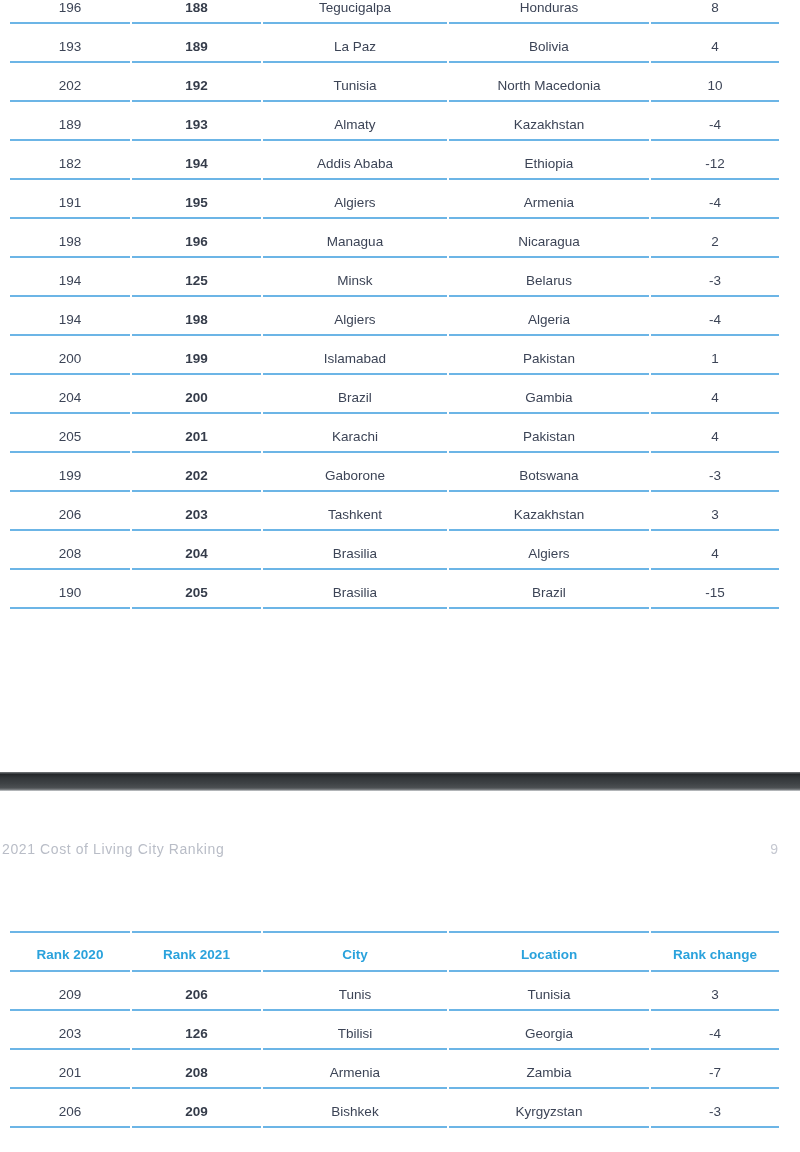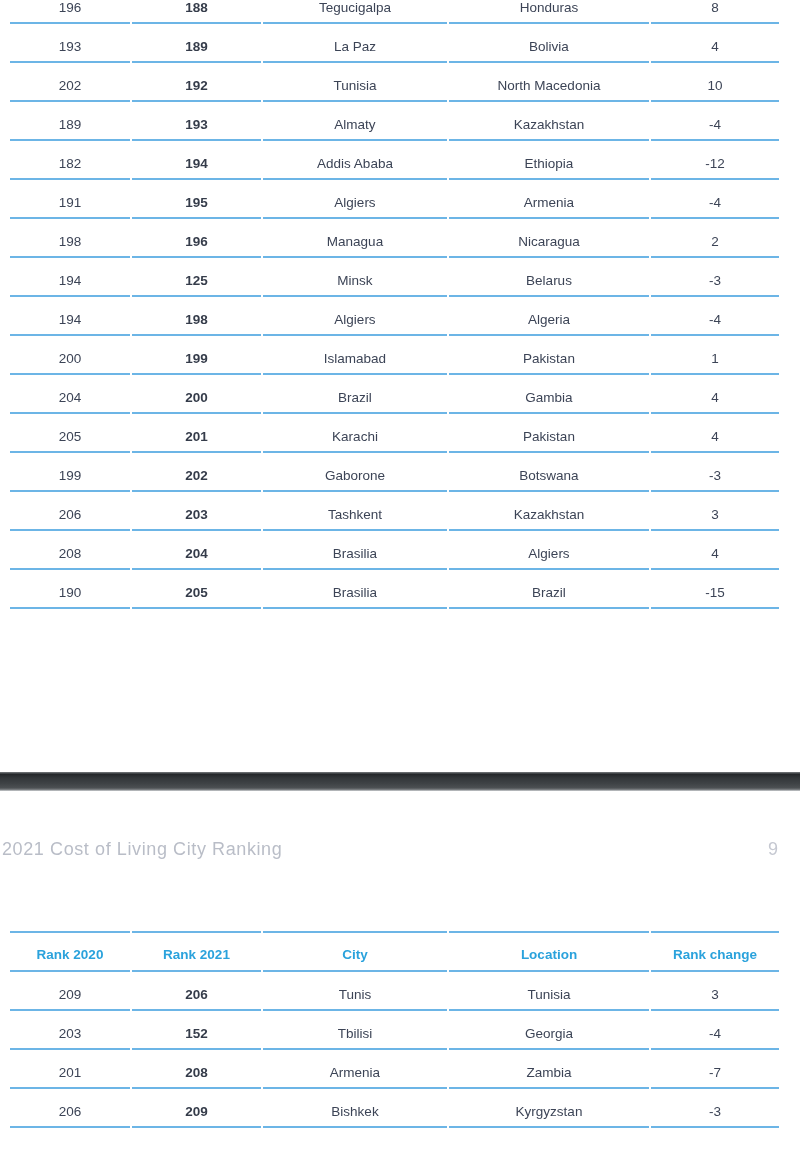--- a/index.html
+++ b/index.html
@@ -35,21 +35,21 @@
   }
   
   .page-break{
     position:absolute;left:0;top:772px;width:800px;height:19px;
     background:linear-gradient(180deg,
       #7a7e81 0%, #24272a 12%, #33373a 32%, #3e4245 60%,
       #4b4f52 82%, #6a6e71 91%, #cfd2d4 100%);
   }
   
   .running-line{position:absolute;left:0;top:841px;width:800px;height:18px;
-    font-size:18px;letter-spacing:0.6px;line-height:16px;}
+    font-size:14px;letter-spacing:0.6px;line-height:16px;}
   .running-title{position:absolute;left:2px;top:0;color:#b9bdc7}
   .running-page{position:absolute;right:22px;top:0;color:#c5c8d1;letter-spacing:0}
 </style>
 </head>
 <body style="--line: #6cb5e6; --head: #2aa2dc; --text: #3c4456; --text-bold: #353c4a;">
 
 <div>
 
   <section class="page-top-clip">
     <table class="rank-table" id="table-p8">
@@ -206,21 +206,21 @@
       <tbody>
           <tr>
             <td class="c0">209</td>
             <td class="c1">206</td>
             <td class="c2">Tunis</td>
             <td class="c3">Tunisia</td>
             <td class="c4">3</td>
           </tr>
           <tr>
             <td class="c0">203</td>
-            <td class="c1">152</td>
+            <td class="c1">126</td>
             <td class="c2">Tbilisi</td>
             <td class="c3">Georgia</td>
             <td class="c4">-4</td>
           </tr>
           <tr>
             <td class="c0">201</td>
             <td class="c1">208</td>
             <td class="c2">Armenia</td>
             <td class="c3">Zambia</td>
             <td class="c4">-7</td>

